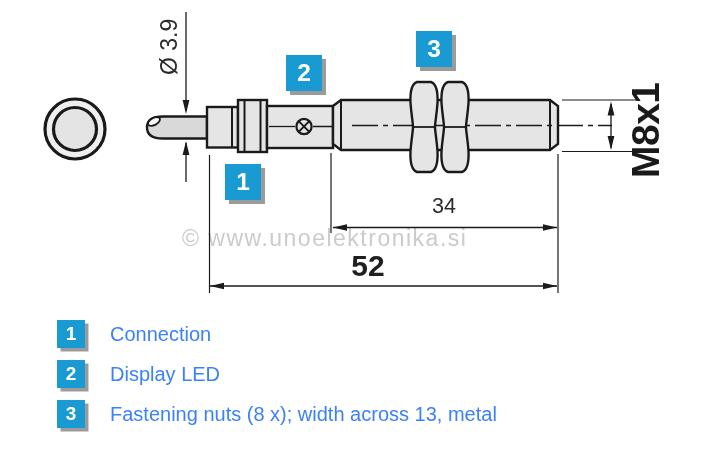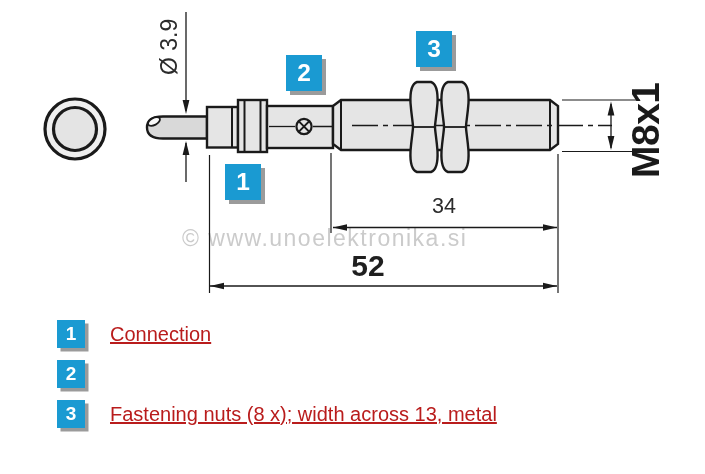--- a/index.html
+++ b/index.html
@@ -41,23 +41,22 @@
     color: #ffffff;
     font-size: 19px;
     font-weight: bold;
     line-height: 28px;
     text-align: center;
     flex: 0 0 auto;
   }
   .legend-label {
     margin-left: 25px;
     font-size: 20px;
-    color: #b91c1c;
+    color: #3b82f6;
     white-space: nowrap;
-    text-decoration: underline;
   }
   text { font-family: "Liberation Sans", sans-serif; }
 </style>
 </head>
 <body>
 
 <div class="stage">
 
   <svg class="drawing-svg" width="705" height="310" viewBox="0 0 705 310">
 
@@ -155,20 +154,21 @@
     </g>
   </svg>
 
   <div class="legend">
     <div class="legend-row">
       <div class="legend-badge">1</div>
       <div class="legend-label">Connection</div>
     </div>
     <div class="legend-row">
       <div class="legend-badge">2</div>
+      <div class="legend-label">Display LED</div>
     </div>
     <div class="legend-row">
       <div class="legend-badge">3</div>
       <div class="legend-label">Fastening nuts (8 x); width across 13, metal</div>
     </div>
   </div>
 
 </div>
 
 </body></html>

